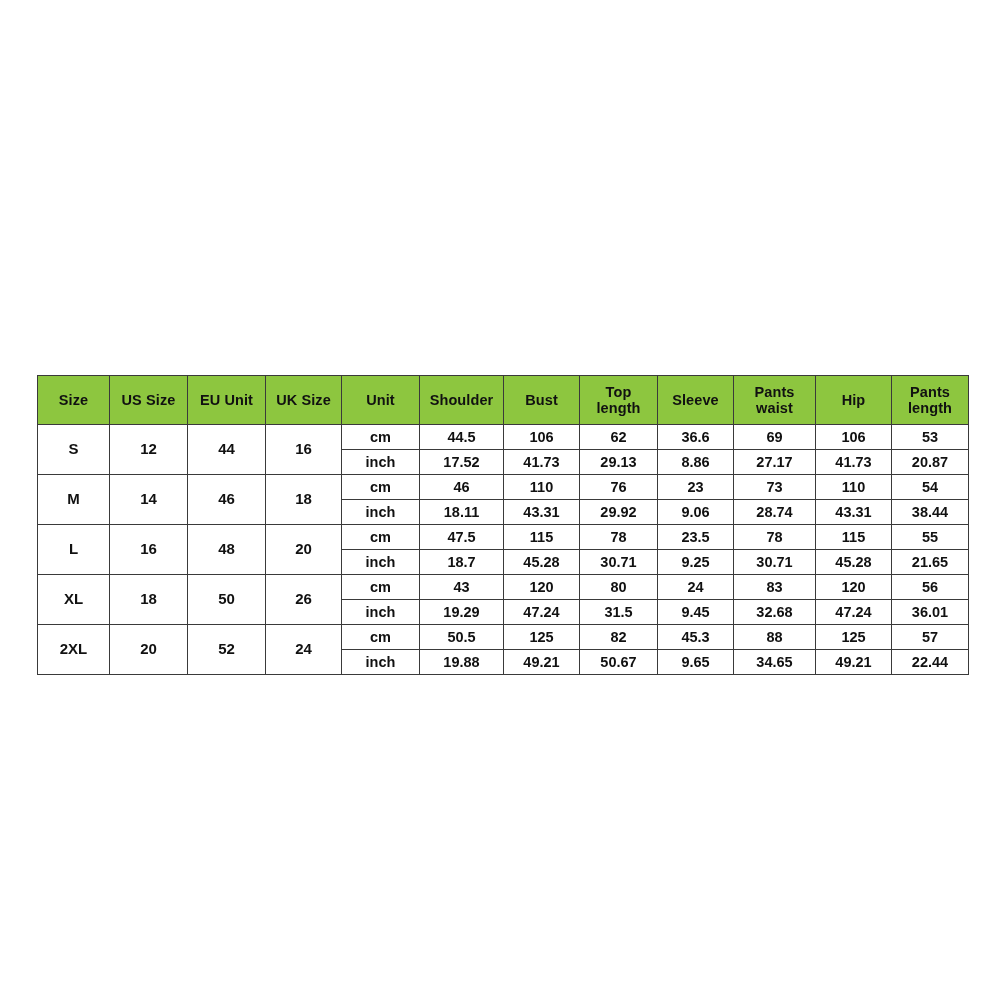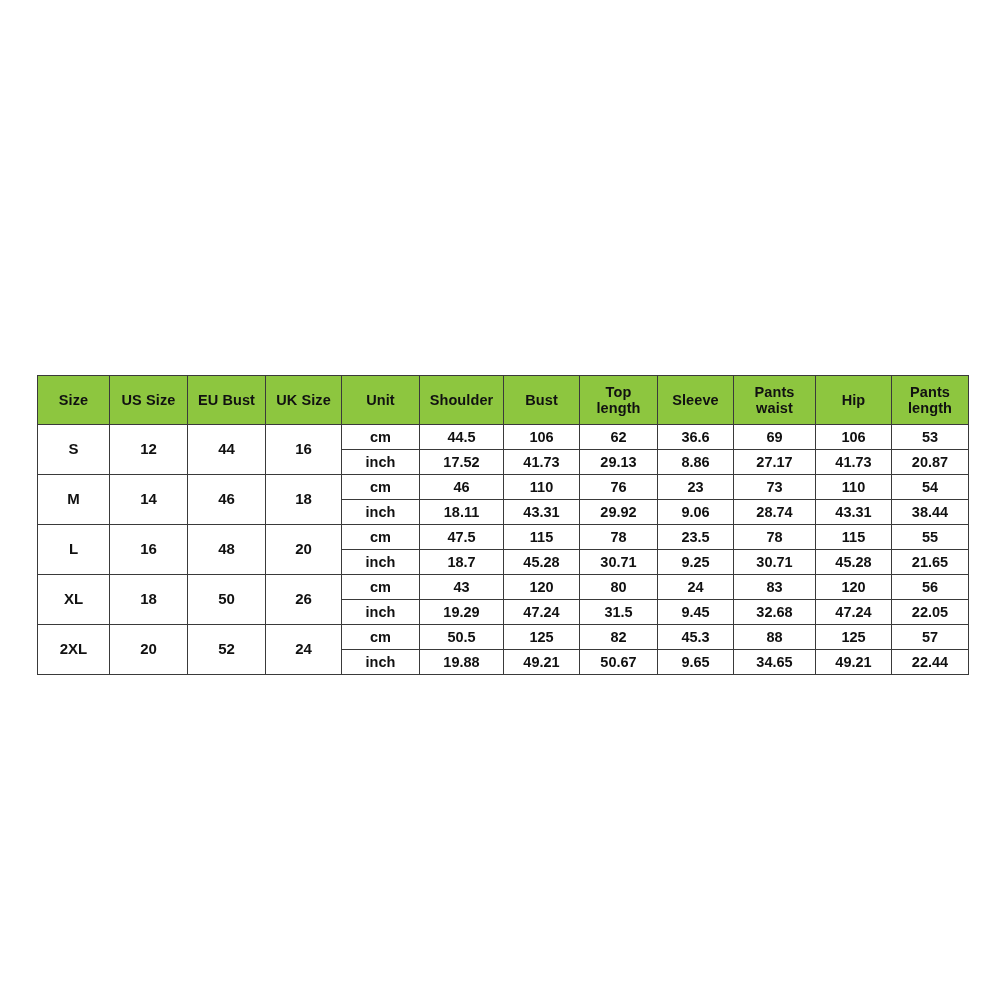--- a/index.html
+++ b/index.html
@@ -96,21 +96,21 @@
     </colgroup>
     <thead>
       <tr id="header-row">
           <th>
             <span class="hdr-line">Size</span>
           </th>
           <th>
             <span class="hdr-line">US Size</span>
           </th>
           <th>
-            <span class="hdr-line">EU Bust</span>
+            <span class="hdr-line">EU Unit</span>
           </th>
           <th>
             <span class="hdr-line">UK Size</span>
           </th>
           <th>
             <span class="hdr-line">Unit</span>
           </th>
           <th>
             <span class="hdr-line">Shoulder</span>
           </th>
@@ -225,21 +225,21 @@
           <td>56</td>
         </tr>
         <tr>
           <td>inch</td>
           <td>19.29</td>
           <td>47.24</td>
           <td>31.5</td>
           <td>9.45</td>
           <td>32.68</td>
           <td>47.24</td>
-          <td>22.05</td>
+          <td>36.01</td>
         </tr>
         <tr>
           <td rowspan="2" class="size-cell">2XL</td>
           <td rowspan="2" class="span-cell">20</td>
           <td rowspan="2" class="span-cell">52</td>
           <td rowspan="2" class="span-cell">24</td>
           <td>cm</td>
           <td>50.5</td>
           <td>125</td>
           <td>82</td>

